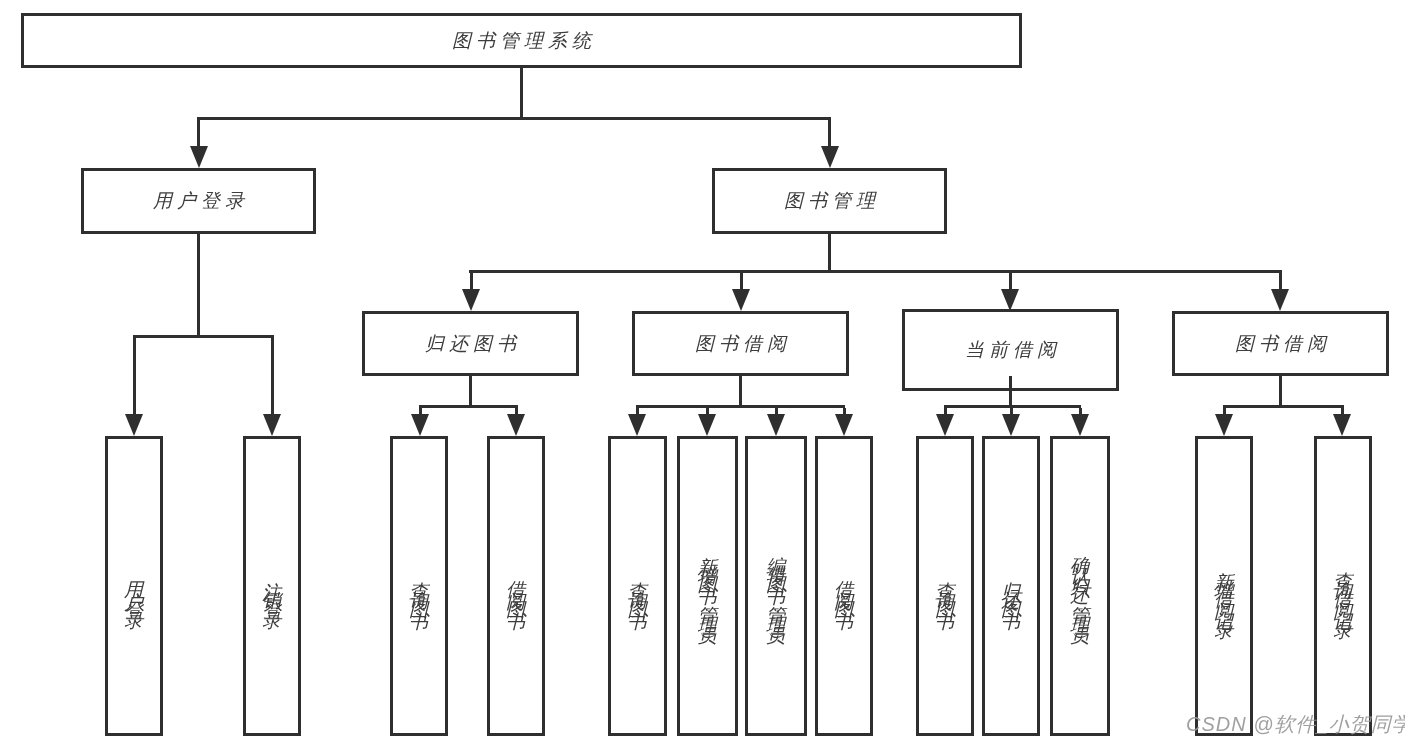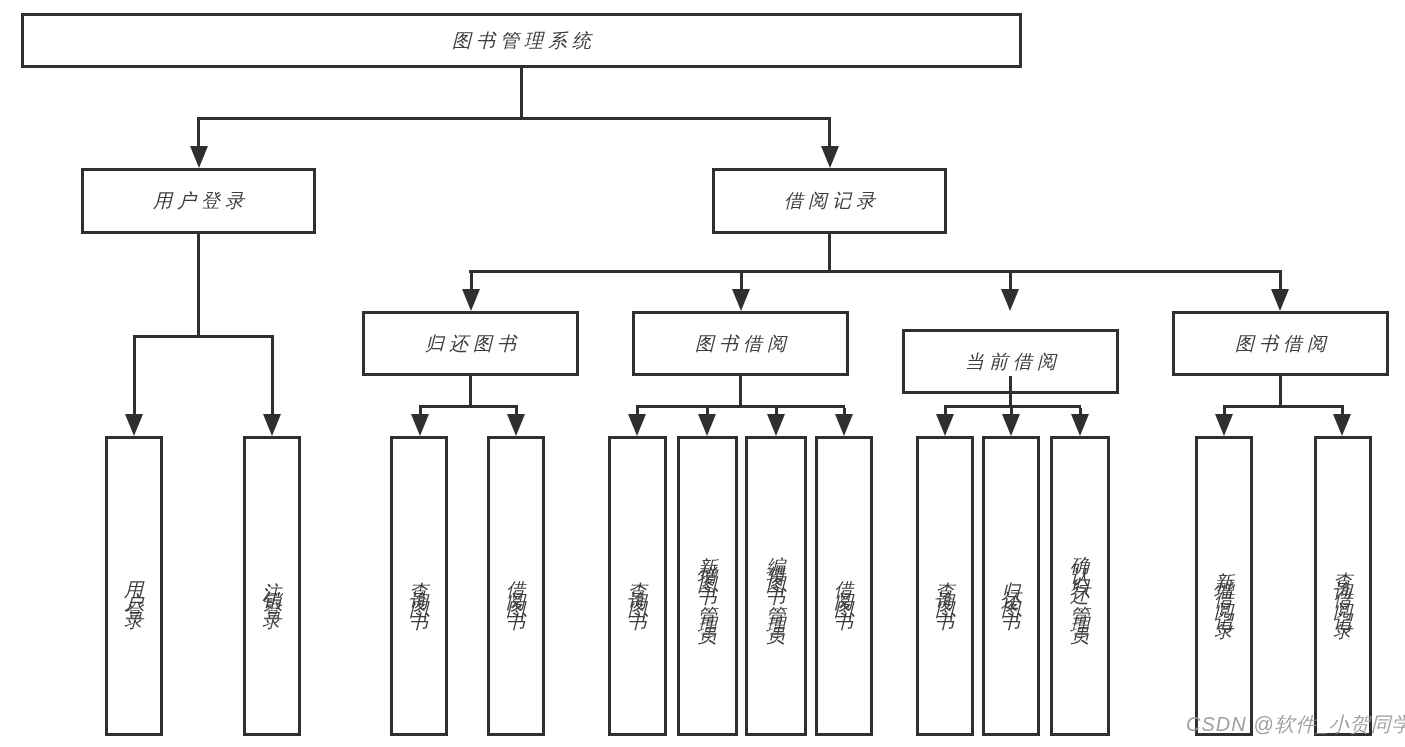--- a/index.html
+++ b/index.html
@@ -40,21 +40,21 @@
   <div class="hbox" style="left:21px;top:13px;width:1001px;height:55px">图书管理系统</div>
 
   <div class="vline" style="left:520px;top:68px;height:49px"></div>
   <div class="hline" style="left:197px;top:117px;width:634px"></div>
   <div class="vline" style="left:197px;top:120px;height:27px"></div>
   <div class="arrow" style="left:190px;top:146px"></div>
   <div class="vline" style="left:828px;top:120px;height:27px"></div>
   <div class="arrow" style="left:821px;top:146px"></div>
 
   <div class="hbox" style="left:81px;top:168px;width:235px;height:66px">用户登录</div>
-  <div class="hbox" style="left:712px;top:168px;width:235px;height:66px">借阅记录</div>
+  <div class="hbox" style="left:712px;top:168px;width:235px;height:66px">图书管理</div>
 
   <div class="vline" style="left:197px;top:234px;height:101px"></div>
   <div class="hline" style="left:133px;top:335px;width:141px"></div>
   <div class="vline" style="left:133px;top:338px;height:76px"></div>
   <div class="arrow" style="left:125px;top:414px"></div>
   <div class="vline" style="left:271px;top:338px;height:76px"></div>
   <div class="arrow" style="left:263px;top:414px"></div>
 
   <div class="vline" style="left:828px;top:234px;height:36px"></div>
   <div class="hline" style="left:469px;top:270px;width:813px"></div>
@@ -62,21 +62,21 @@
   <div class="arrow" style="left:462px;top:289px"></div>
   <div class="vline" style="left:740px;top:273px;height:16px"></div>
   <div class="arrow" style="left:732px;top:289px"></div>
   <div class="vline" style="left:1009px;top:273px;height:16px"></div>
   <div class="arrow" style="left:1001px;top:289px"></div>
   <div class="vline" style="left:1279px;top:273px;height:16px"></div>
   <div class="arrow" style="left:1271px;top:289px"></div>
 
   <div class="hbox" style="left:362px;top:311px;width:217px;height:65px">归还图书</div>
   <div class="hbox" style="left:632px;top:311px;width:217px;height:65px">图书借阅</div>
-  <div class="hbox" style="left:902px;top:329px;width:217px;height:65px">当前借阅</div>
+  <div class="hbox" style="left:902px;top:309px;width:217px;height:82px">当前借阅</div>
   <div class="hbox" style="left:1172px;top:311px;width:217px;height:65px">图书借阅</div>
 
   <div class="vline" style="left:469px;top:376px;height:30px"></div>
   <div class="hline" style="left:419px;top:405px;width:99px"></div>
   <div class="vline" style="left:419px;top:408px;height:8px"></div>
   <div class="arrow" style="left:411px;top:414px"></div>
   <div class="vline" style="left:515px;top:408px;height:8px"></div>
   <div class="arrow" style="left:507px;top:414px"></div>
 
   <div class="vline" style="left:739px;top:376px;height:30px"></div>

